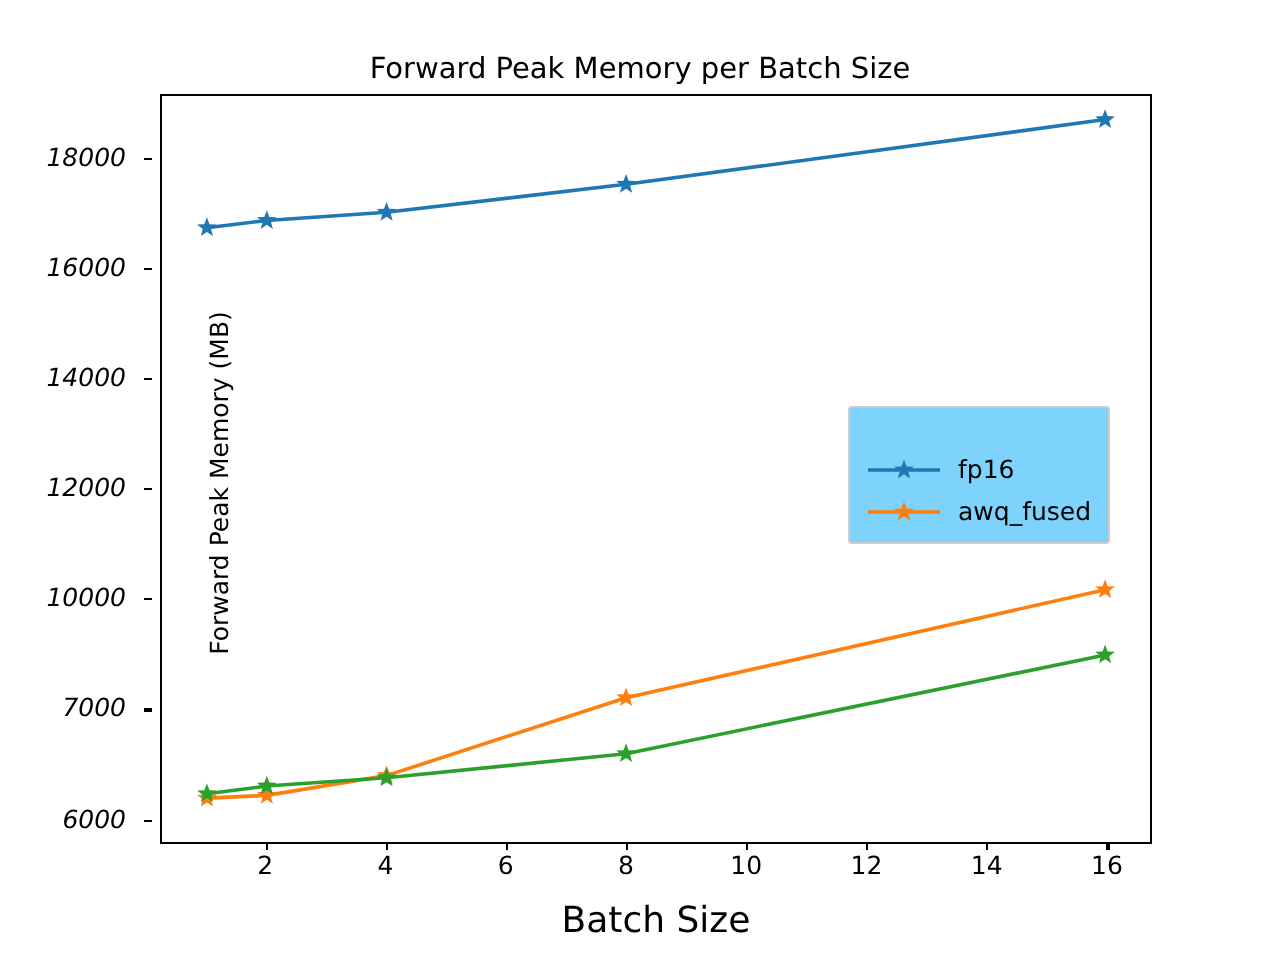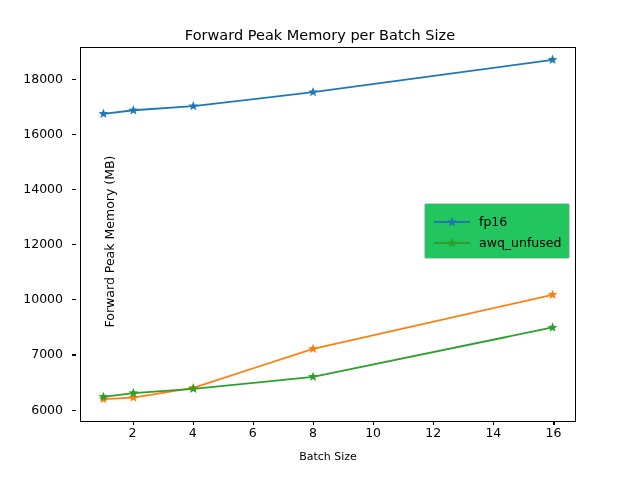--- a/index.html
+++ b/index.html
@@ -50,20 +50,21 @@
     overflow: visible;
   }
   .tick-label-y {
     position: absolute;
     right: 0;
     text-align: right;
     font-size: 12.5px;
     line-height: 12px;
     white-space: nowrap;
     color: #000000;
+    font-style: italic;
   }
   #y-tick-labels {
     position: absolute;
     left: 0px;
     top: 47px;
     width: 72px;
     height: 375px;
   }
   .tick-mark-y {
     position: absolute;
@@ -94,44 +95,44 @@
     width: 1.1px;
     height: 3.5px;
     background: #000000;
   }
   #x-axis-label {
     position: absolute;
     left: 80px;
     top: 450px;
     width: 496px;
     text-align: center;
-    font-size: 11px;
+    font-size: 18px;
     white-space: nowrap;
     color: #000000;
   }
   #y-axis-label {
     position: absolute;
     left: -78px;
     top: 234px;
     width: 375px;
     text-align: center;
     font-size: 12.5px;
     transform: rotate(-90deg);
     transform-origin: center center;
     white-space: nowrap;
     color: #000000;
   }
   #legend {
     position: absolute;
     left: 424px;
     top: 203px;
-    background: #22c55e;
+    background: #7dd3fc;
     border: 0.9px solid #cccccc;
     border-radius: 2px;
-    padding: 7px 8px 5px 7px;
+    padding: 20px 8px 5px 7px;
     box-sizing: border-box;
   }
   .legend-row {
     display: flex;
     align-items: center;
     height: 21px;
   }
   .legend-sample {
     width: 40px;
     height: 16px;
@@ -224,20 +225,20 @@
   <div id="legend">
       <div class="legend-row">
         <div class="legend-sample"><svg width="40" height="16" viewBox="0 0 40 16">
             <line x1="2" y1="8" x2="38" y2="8" stroke="#1f77b4" stroke-width="1.8"></line>
             <polygon points="20.00,2.80 21.28,6.23 24.95,6.39 22.08,8.67 23.06,12.21 20.00,10.18 16.94,12.21 17.92,8.67 15.05,6.39 18.72,6.23" fill="#1f77b4"></polygon>
           </svg></div>
         <div class="legend-text">fp16</div>
       </div>
       <div class="legend-row">
         <div class="legend-sample"><svg width="40" height="16" viewBox="0 0 40 16">
-            <line x1="2" y1="8" x2="38" y2="8" stroke="#2ca02c" stroke-width="1.8"></line>
-            <polygon points="20.00,2.80 21.28,6.23 24.95,6.39 22.08,8.67 23.06,12.21 20.00,10.18 16.94,12.21 17.92,8.67 15.05,6.39 18.72,6.23" fill="#2ca02c"></polygon>
+            <line x1="2" y1="8" x2="38" y2="8" stroke="#ff7f0e" stroke-width="1.8"></line>
+            <polygon points="20.00,2.80 21.28,6.23 24.95,6.39 22.08,8.67 23.06,12.21 20.00,10.18 16.94,12.21 17.92,8.67 15.05,6.39 18.72,6.23" fill="#ff7f0e"></polygon>
           </svg></div>
-        <div class="legend-text">awq_unfused</div>
+        <div class="legend-text">awq_fused</div>
       </div>
     </div>
 
 </div>
 
 </body></html>

